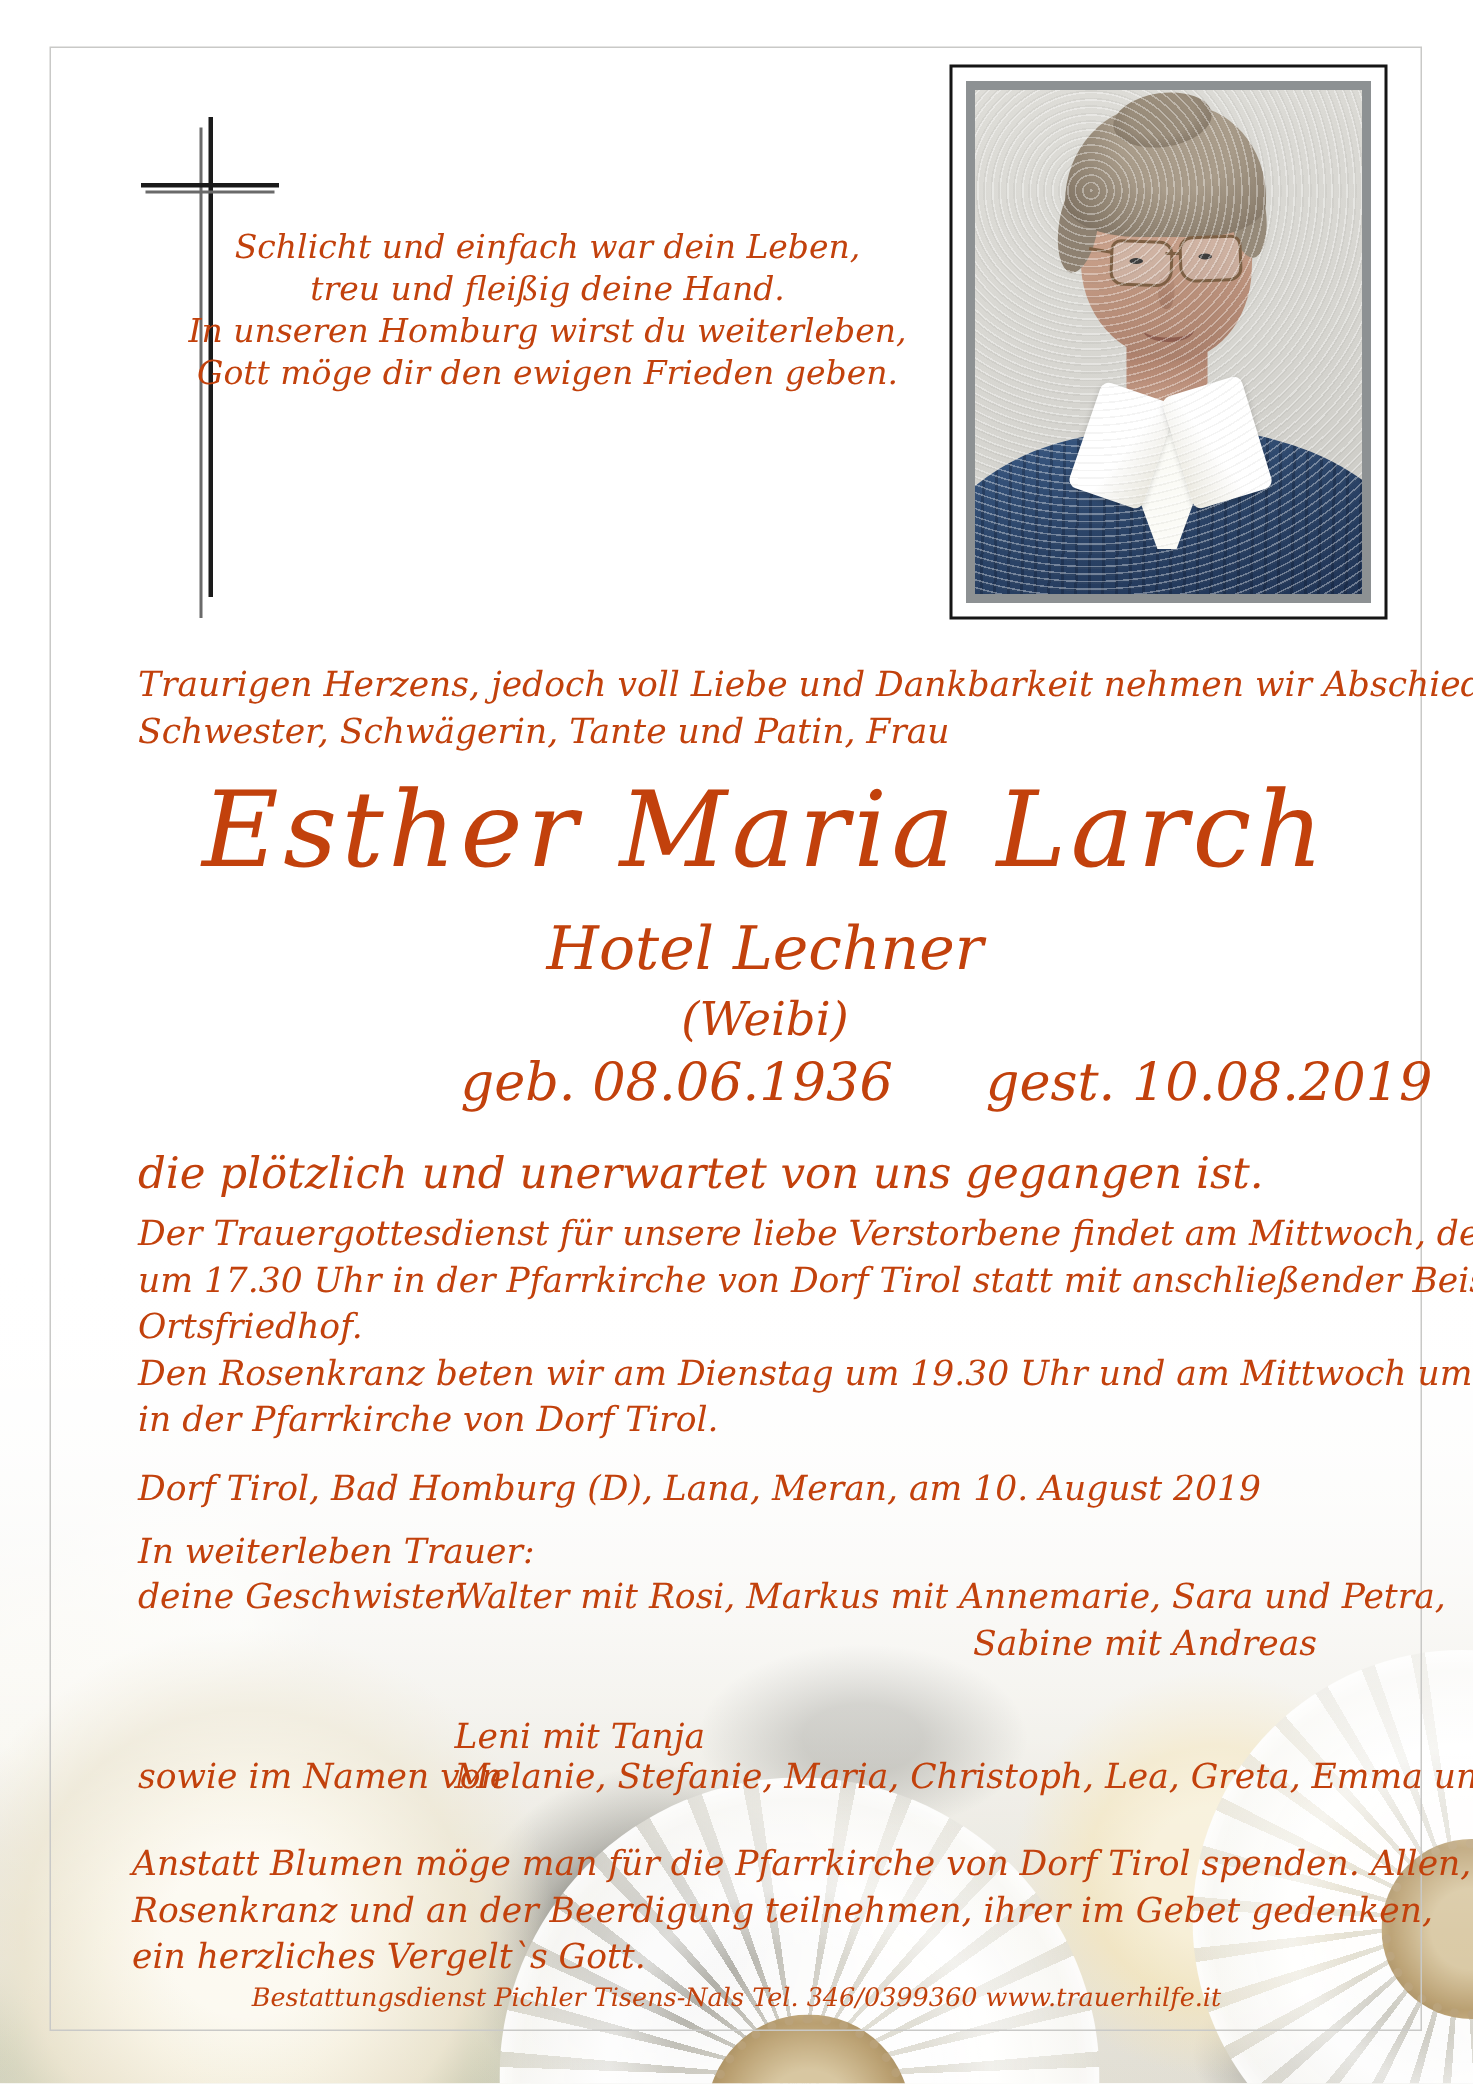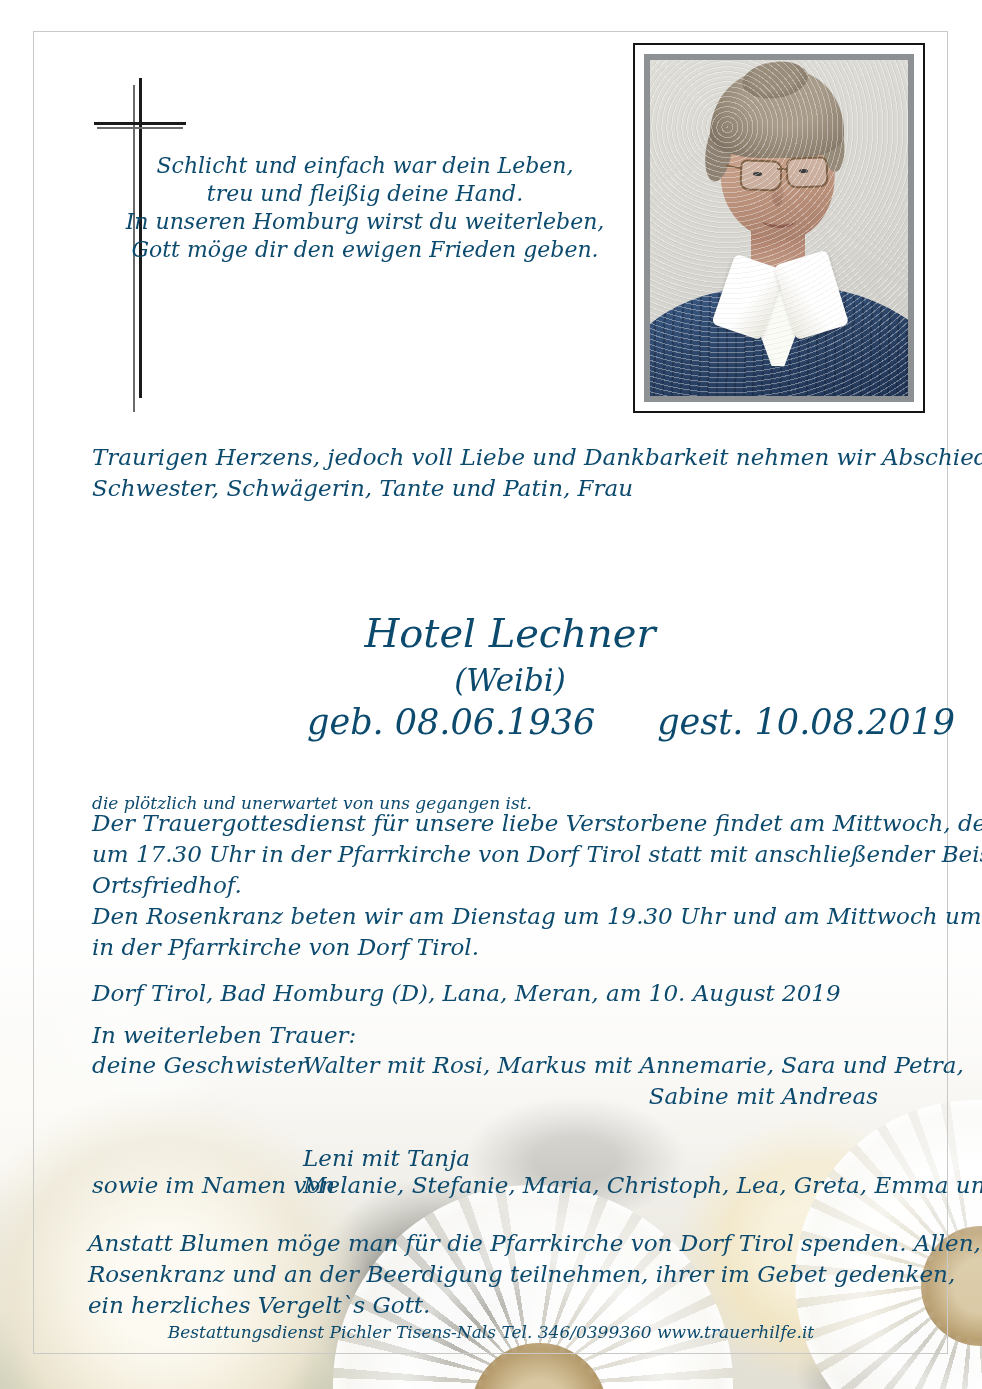--- a/index.html
+++ b/index.html
@@ -1,18 +1,18 @@
 <!DOCTYPE html>
 <html><head>
 <meta charset="utf-8">
 <style>
   html,body{margin:0;padding:0;background:#ffffff;}
   .card{
     position:relative;width:982px;height:1389px;background:#ffffff;overflow:hidden;
-    font-family:"DejaVu Serif","Liberation Serif",serif;font-style:italic;color:#0c4a6e;
+    font-family:"DejaVu Serif","Liberation Serif",serif;font-style:italic;color:#c2410c;
   }
   .abs{position:absolute;}
   .nowrap{white-space:nowrap;}
 
   
   .flowers{left:0;top:829px;width:982px;height:560px;
     background:
       radial-gradient(circle at 165px 461px, #fcf9f0 0 55px, #f6f1e1 95px, #e9e2cc 150px, rgba(233,226,204,0) 205px),
       radial-gradient(circle at 810px 420px, #f6edd2 0 45px, #efe2bd 85px, rgba(239,226,189,0) 135px),
       radial-gradient(circle at 40px 300px, rgba(248,246,238,.9) 0 50px, rgba(240,236,222,0) 110px),
@@ -89,21 +89,21 @@
     background:linear-gradient(250deg,#ffffff 55%, #e9e7dd 100%);box-shadow:0 2px 4px rgba(0,0,0,.18);}
 
   
   .poem{left:115px;top:152px;width:500px;text-align:center;font-size:22px;line-height:28px;}
   .intro{left:92px;top:442px;font-size:23px;line-height:31px;}
   .name{left:70px;top:518px;width:880px;text-align:center;font-size:70px;letter-spacing:3px;line-height:1;}
   .house{left:70px;top:610px;width:880px;text-align:center;font-size:40px;}
   .nick{left:70px;top:662px;width:880px;text-align:center;font-size:31px;}
   .dates{left:75px;top:702px;width:880px;text-align:right;font-size:35px;}
   .dates .gap{display:inline-block;width:62px;}
-  .passed{left:92px;top:765px;font-size:17px;margin-top:28px;}
+  .passed{left:92px;top:765px;font-size:29px;}
   .service{left:92px;top:808px;font-size:23px;line-height:31px;}
   .rosary{left:92px;top:901px;font-size:23px;line-height:31px;}
   .places{left:92px;top:980px;font-size:23px;}
   .m-head{left:92px;top:1022px;font-size:23px;}
   .m-l1{left:92px;top:1052px;font-size:23px;}
   .m-n1{left:303px;top:1052px;font-size:23px;}
   .m-n2{left:303px;top:1083px;width:575px;text-align:right;font-size:23px;}
   .m-n3{left:303px;top:1114px;font-size:23px;}
   .m-n4{left:303px;top:1145px;font-size:23px;}
   .m-l5{left:92px;top:1172px;font-size:23px;font-style:italic;}
@@ -164,20 +164,21 @@
         <div class="abs collar-r"></div>
       </div>
     </div>
   </div>
 
   <div class="abs intro">
     <div class="nowrap">Traurigen Herzens, jedoch voll Liebe und Dankbarkeit nehmen wir Abschied von unserer</div>
     <div class="nowrap">Schwester, Schwägerin, Tante und Patin, Frau</div>
   </div>
 
+  <div class="abs name nowrap">Esther Maria Larch</div>
   <div class="abs house nowrap">Hotel Lechner</div>
   <div class="abs nick nowrap">(Weibi)</div>
   <div class="abs dates nowrap">
     <span>geb. 08.06.1936</span><span class="gap"></span><span>gest. 10.08.2019</span>
   </div>
 
   <div class="abs passed nowrap">die plötzlich und unerwartet von uns gegangen ist.</div>
 
   <div class="abs service">
     <div class="nowrap">Der Trauergottesdienst für unsere liebe Verstorbene findet am Mittwoch, den 14. August</div>

